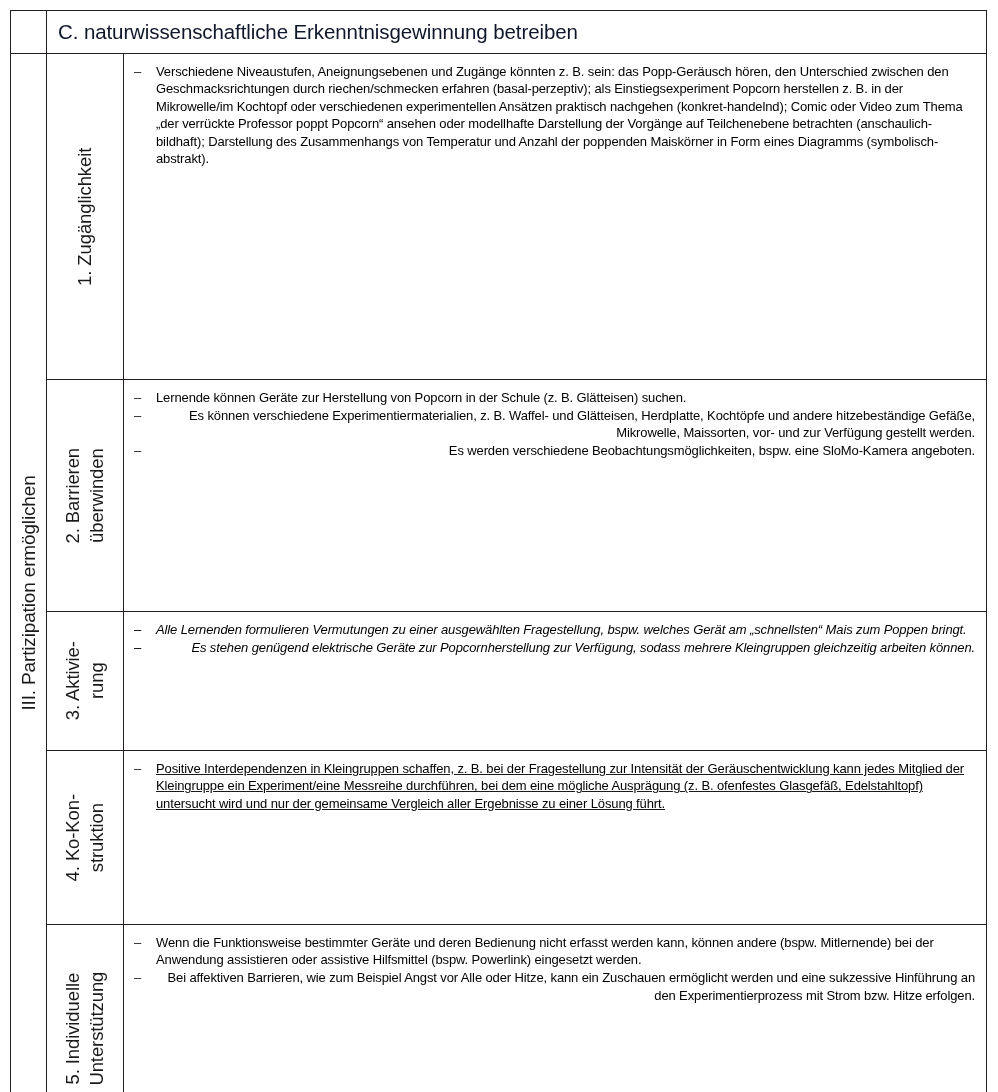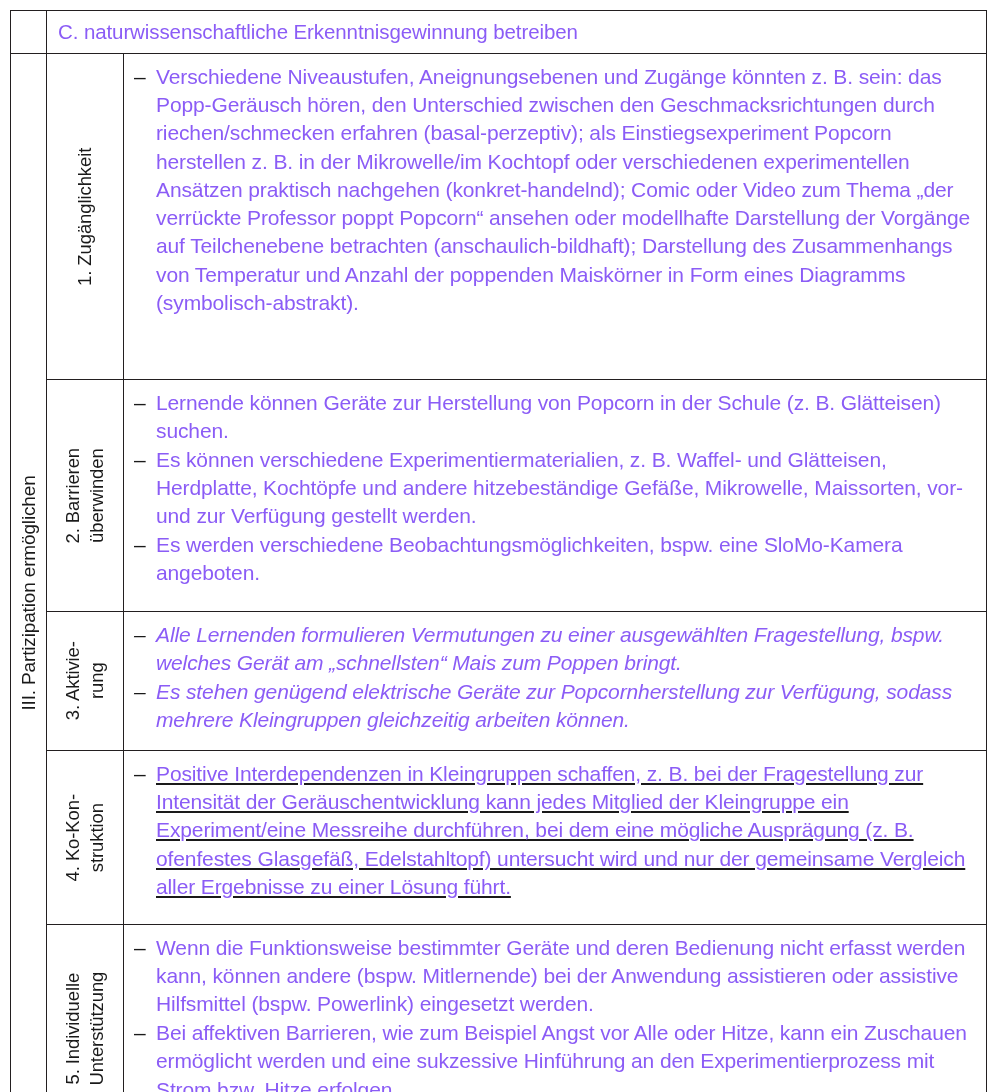--- a/index.html
+++ b/index.html
@@ -47,21 +47,21 @@
   .hdr-title-cell {
     background: #e7e7e7;
     height: 42px;
     padding: 0 0 0 11px !important;
     vertical-align: middle !important;
   }
   .hdr-title {
     font-size: 20.5px;
     font-weight: 400;
     letter-spacing: -0.1px;
-    color: #8b5cf6;
+    color: #0f172a;
     line-height: 1.1;
     white-space: nowrap;
   }
 
   
   .spine-cell {
     width: 36px;
     background: #e7e7e7;
     padding: 0 !important;
     position: relative;
@@ -110,29 +110,30 @@
     padding: 9px 11px 10px 9px !important;
   }
   ul.dashlist {
     list-style: none;
     margin: 0;
     padding: 0;
   }
   ul.dashlist > li {
     position: relative;
     padding-left: 23px;
-    font-size: 21px;
+    font-size: 13px;
     line-height: 1.345;
     letter-spacing: -0.12px;
-    color: #8b5cf6;
+    color: #000000;
     margin: 0 0 0 0;
     text-align: left;
   }
   ul.dashlist > li + li {
     margin-top: 0.5px;
+    text-align: right;
   }
   ul.dashlist > li::before {
     content: "\2013";
     position: absolute;
     left: 1px;
     top: 0;
     color: #1a1a1a;
   }
 
   

